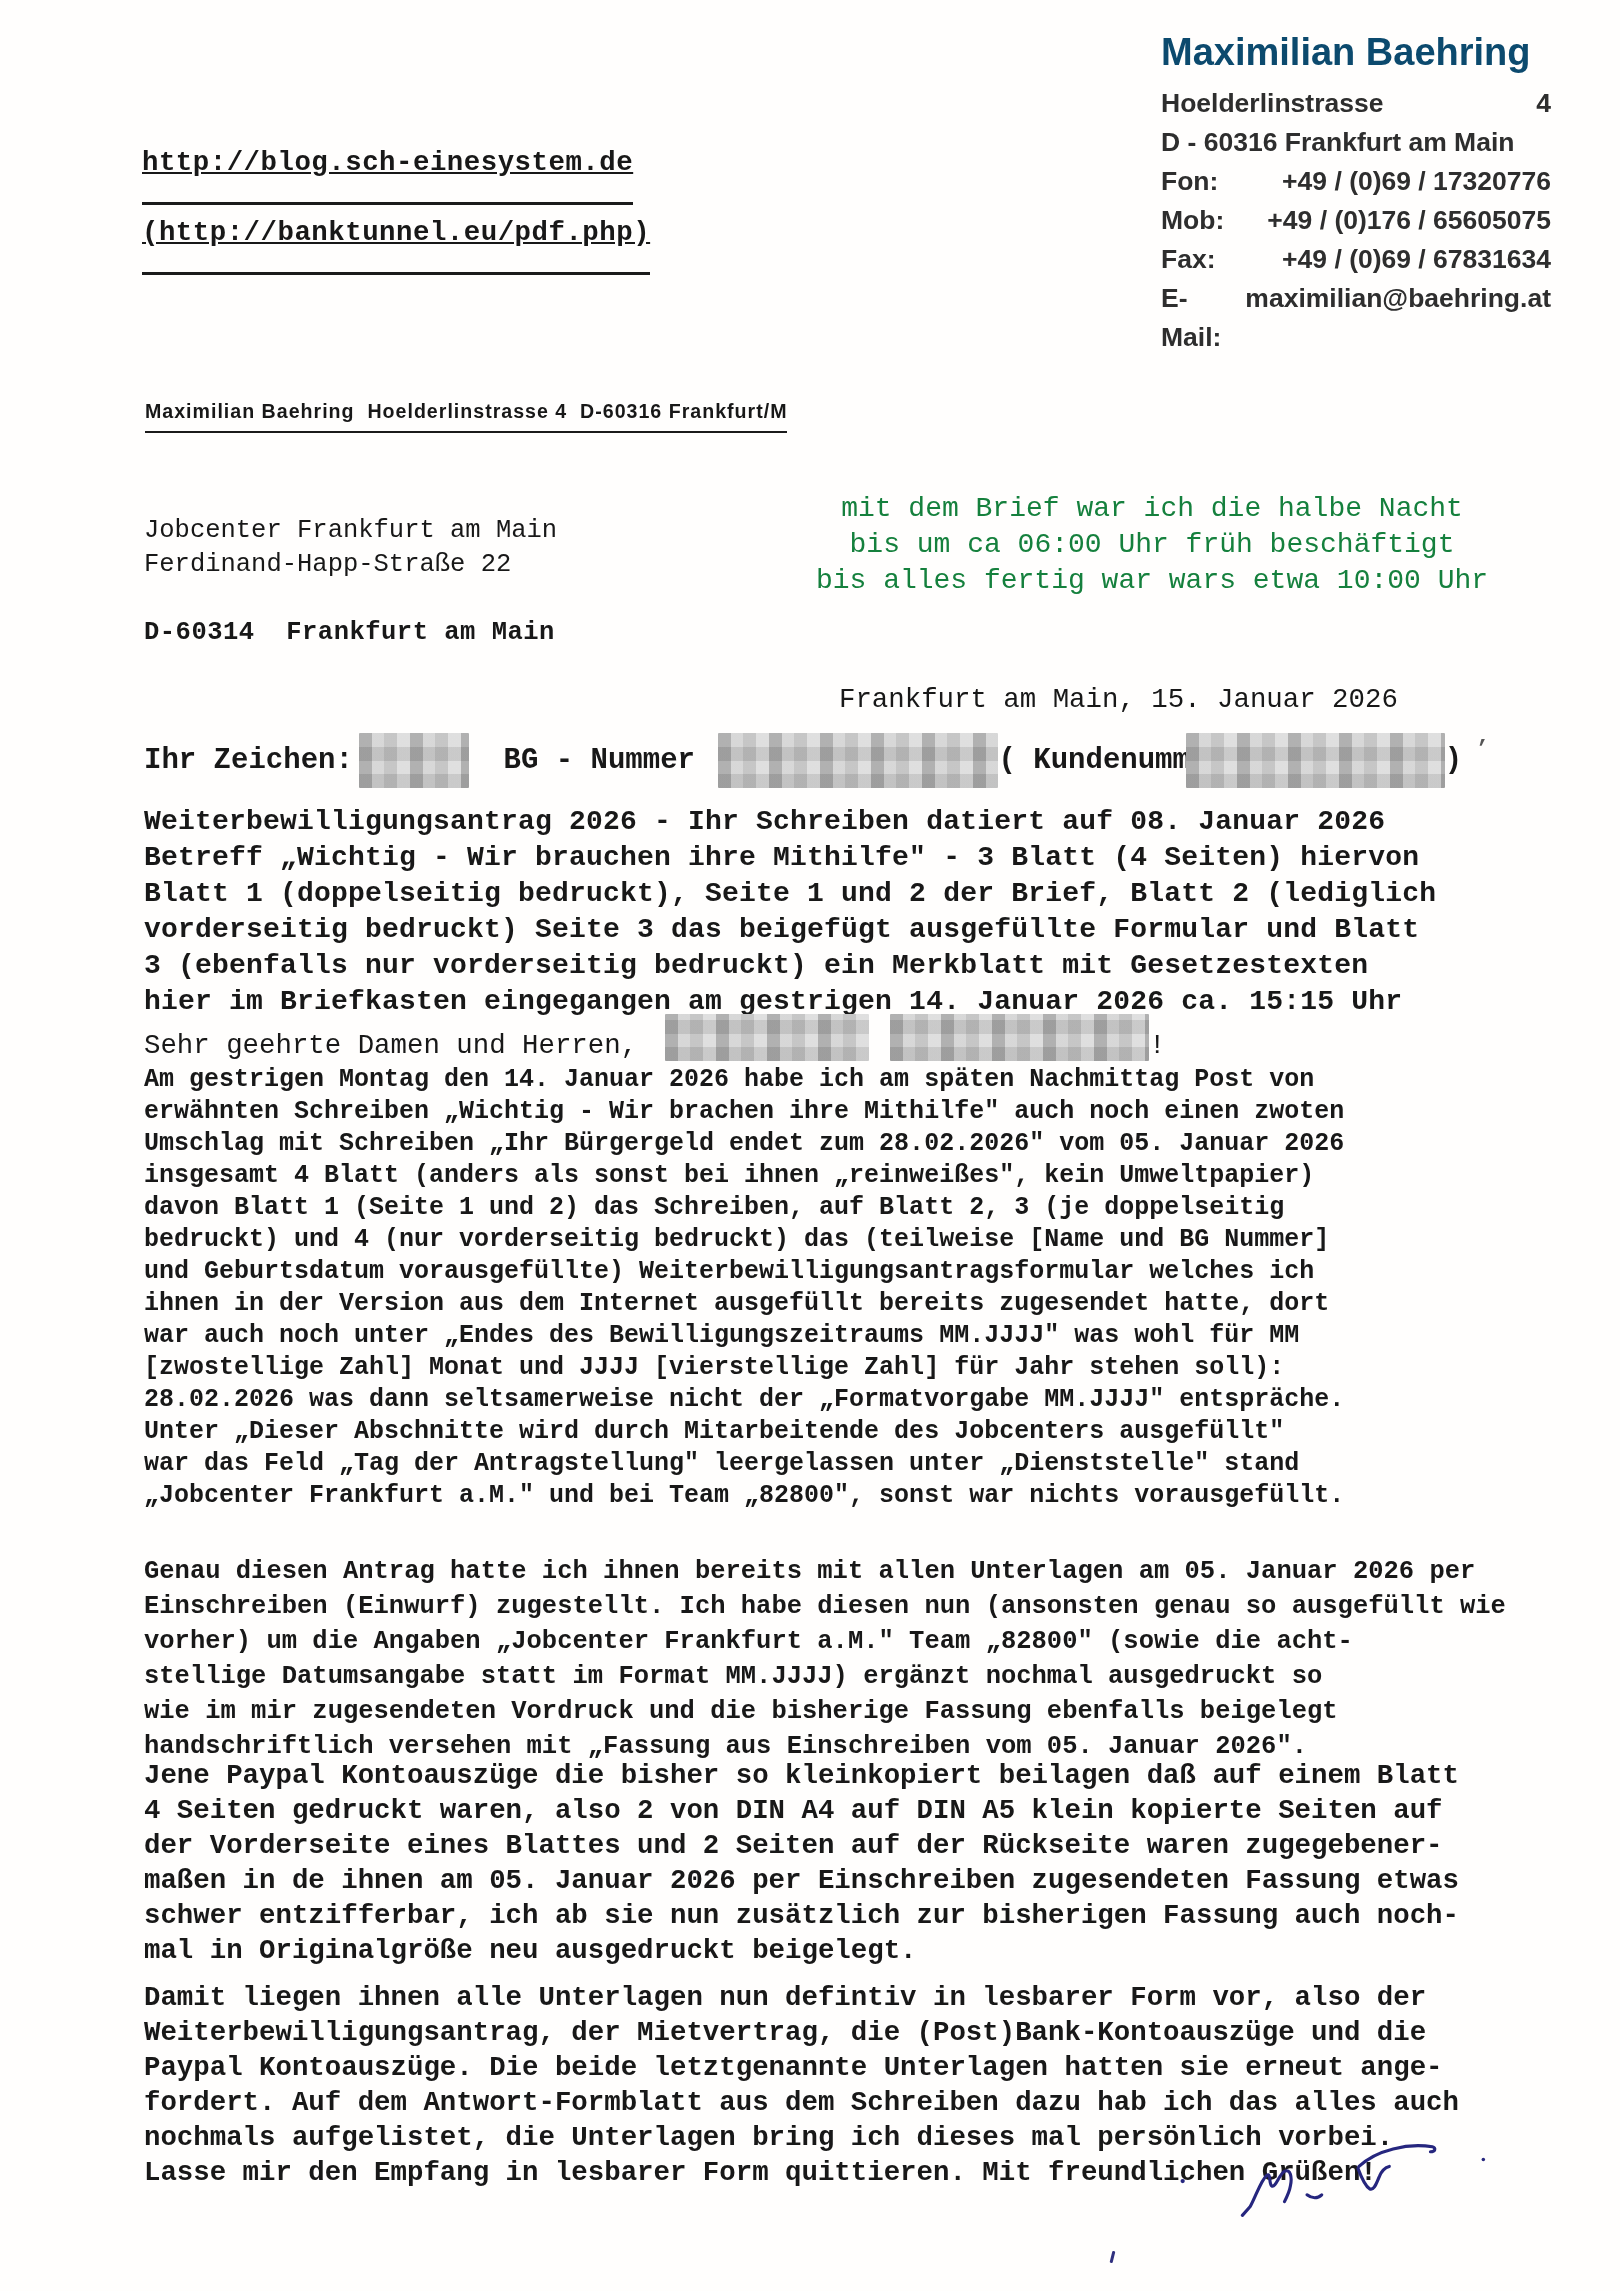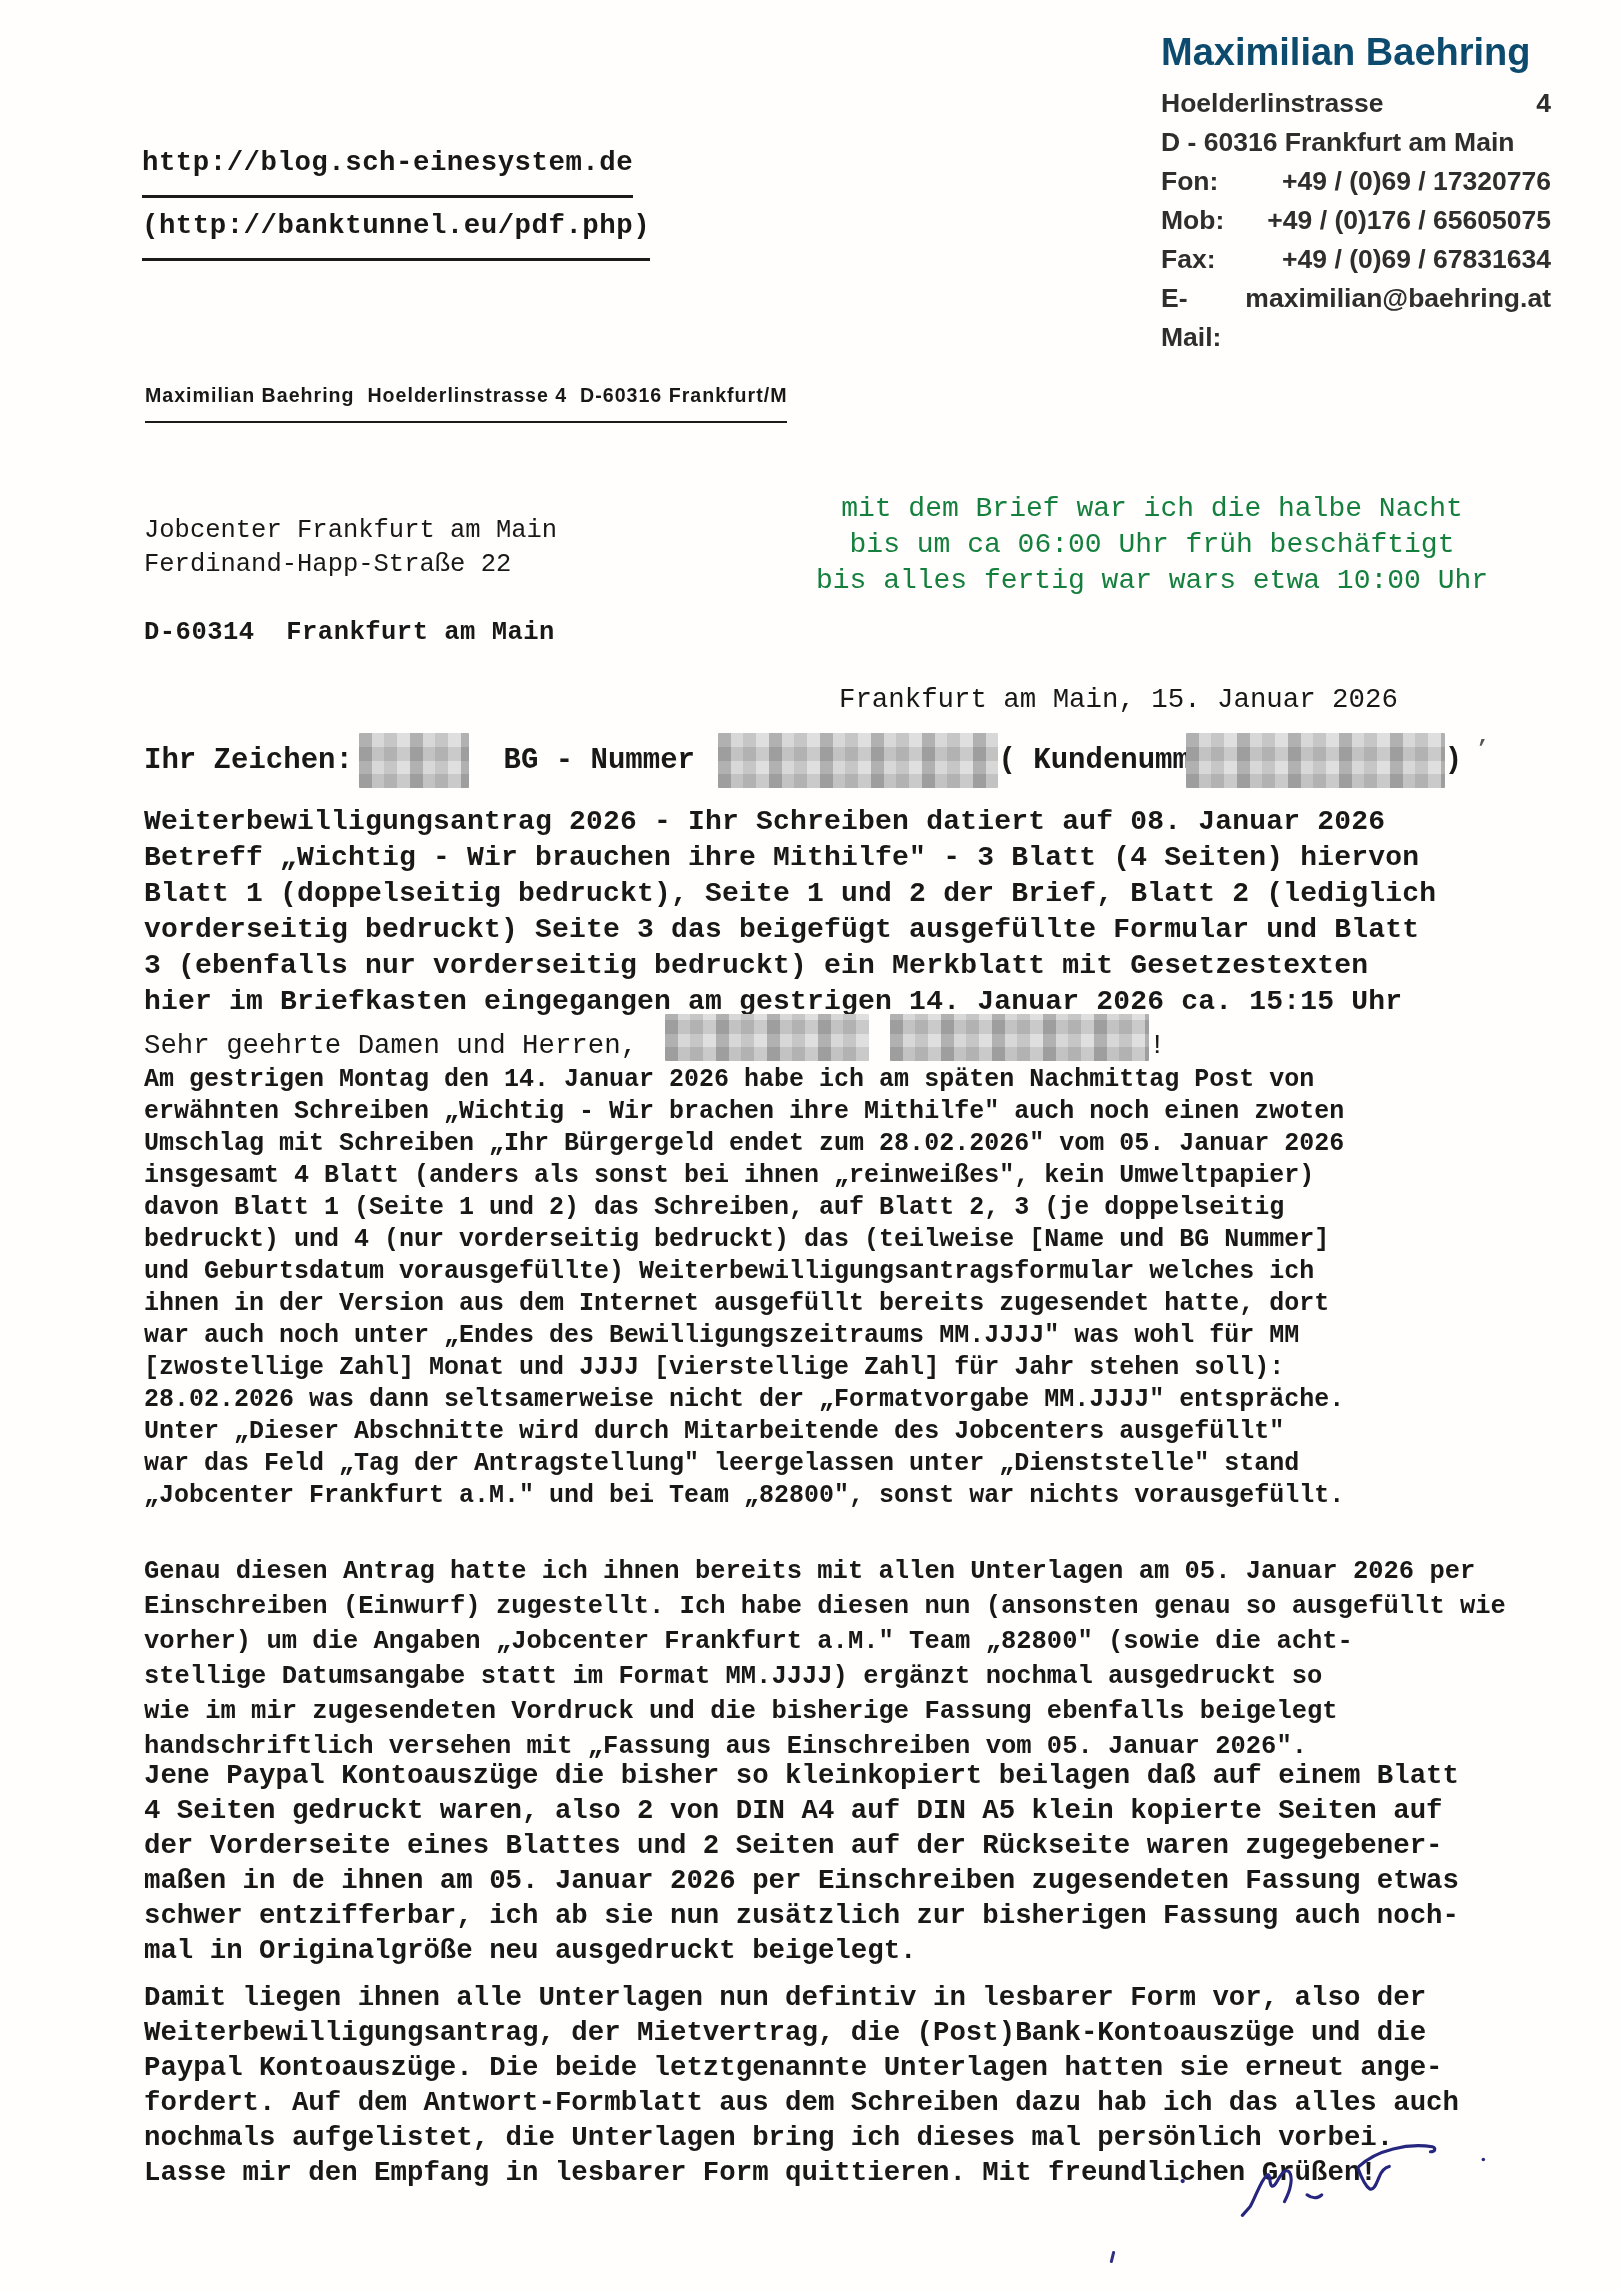--- a/index.html
+++ b/index.html
@@ -10,31 +10,31 @@
     overflow:hidden;
     font-family:"Liberation Mono","DejaVu Sans Mono",monospace;
     color:#181818;
   }
   .mono{font-family:"Liberation Mono","DejaVu Sans Mono",monospace;}
   .sans{font-family:"Liberation Sans","DejaVu Sans",sans-serif;}
   .line{white-space:pre;}
 
   
   .urls{position:absolute;left:142px;top:135px;font-weight:bold;font-size:27.4px;line-height:56px;letter-spacing:0.5px;}
-  .urls .u{border-bottom:3.9px solid #1b1b1b;padding-bottom:4px;display:inline-block;}
+  .urls .u{border-bottom:3.9px solid #1b1b1b;padding-bottom:11px;display:inline-block;text-decoration:underline;}
 
   
   .letterhead{position:absolute;left:1161px;top:27.4px;width:390px;font-weight:bold;color:#2e2e2e;}
   .lh-name{font-size:38px;line-height:51px;letter-spacing:0;color:#0c4a6e;}
   .lh-row{display:flex;justify-content:space-between;font-size:26.5px;line-height:39px;}
   .lh-row.first{margin-top:6px;}
 
   
   .sender-line{position:absolute;left:145px;top:384px;font-size:19.6px;font-weight:bold;letter-spacing:1px;}
-  .sender-line .u2{border-bottom:2.9px solid #1b1b1b;padding-bottom:14px;display:inline-block;white-space:pre;}
+  .sender-line .u2{border-bottom:2.9px solid #1b1b1b;padding-bottom:8px;display:inline-block;white-space:pre;margin-top:16px;}
 
   
   .recipient{position:absolute;left:144px;top:514px;font-size:25.5px;line-height:34px;}
   .recipient .bold{font-weight:bold;letter-spacing:0.5px;}
 
   
   .red-note{position:absolute;left:760px;top:491px;width:784px;text-align:center;
     color:#15803d;font-weight:normal;font-size:28px;line-height:36px;}
 
   

